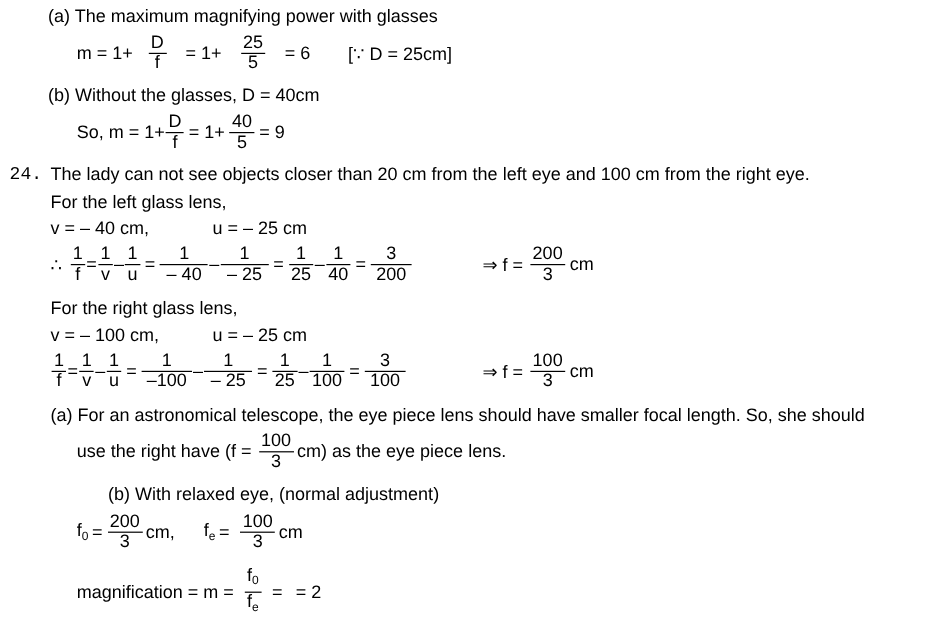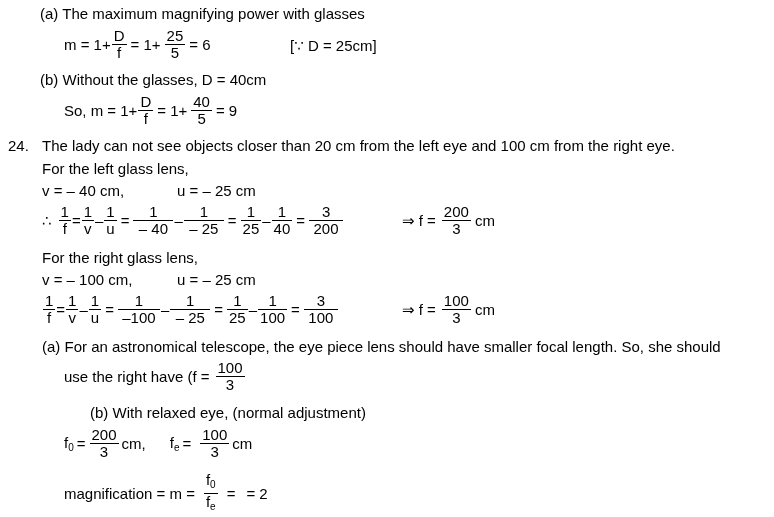--- a/index.html
+++ b/index.html
@@ -11,21 +11,21 @@
   .frac .num { border-bottom:1px solid #000; }
   .row { position:absolute; white-space:nowrap; display:flex; align-items:center; }
   .row > span { display:inline-block; }
   .op { margin:0 3px; }
   sub { font-size:10px; vertical-align:-3px; }
 </style>
 </head>
 <body>
 
 <div class="line" style="left:40px;top:5px;">(a)  The maximum magnifying power with glasses</div>
-<div class="row" style="left:64px;top:28px;">
+<div class="row" style="left:64px;top:28px;gap:12px;">
   <span>m = 1+</span>
   <span class="frac">
       <span class="num">D</span>
       <span class="den">f</span>
     </span>
   <span class="op">= 1+</span>
   <span class="frac">
       <span class="num">25</span>
       <span class="den">5</span>
     </span>
@@ -41,21 +41,21 @@
       <span class="den">f</span>
     </span>
   <span class="op">= 1+</span>
   <span class="frac">
       <span class="num">40</span>
       <span class="den">5</span>
     </span>
   <span class="op">= 9</span>
 </div>
 
-<div class="line" style="left:8px;top:137px;">24.</div>
+<div class="line" style="left:8px;top:137px;font-family:Liberation Mono, monospace;">24.</div>
 <div class="line" style="left:42px;top:137px;">The lady can not see objects closer than 20 cm from the left eye and 100 cm from the right eye.</div>
 
 <div class="line" style="left:42px;top:160px;">For the left glass lens,</div>
 <div class="line" style="left:42px;top:182px;">v = – 40 cm,</div>
 <div class="line" style="left:177px;top:182px;">u = – 25 cm</div>
 
 <div class="row" style="left:42px;top:204px;">
   <span style="margin-right:6px;">∴</span>
   <span class="frac">
       <span class="num">1</span>
@@ -160,20 +160,21 @@
   <span style="margin-left:3px;">cm</span>
 </div>
 
 <div class="line" style="left:42px;top:338px;">(a) For an astronomical telescope, the eye piece lens should have smaller focal length. So, she should</div>
 <div class="row" style="left:64px;top:360px;">
   <span>use the right have (f =</span>
   <span class="frac" style="margin-left:6px;">
       <span class="num">100</span>
       <span class="den">3</span>
     </span>
+  <span style="margin-left:2px;">cm) as the eye piece lens.</span>
 </div>
 
 <div class="line" style="left:42px;top:404px;margin-left:48px;">(b) With relaxed eye, (normal adjustment)</div>
 <div class="row" style="left:64px;top:427px;">
   <span><span>f</span><sub>0</sub></span>
   <span class="op">=</span>
   <span class="frac">
       <span class="num">200</span>
       <span class="den">3</span>
     </span>

